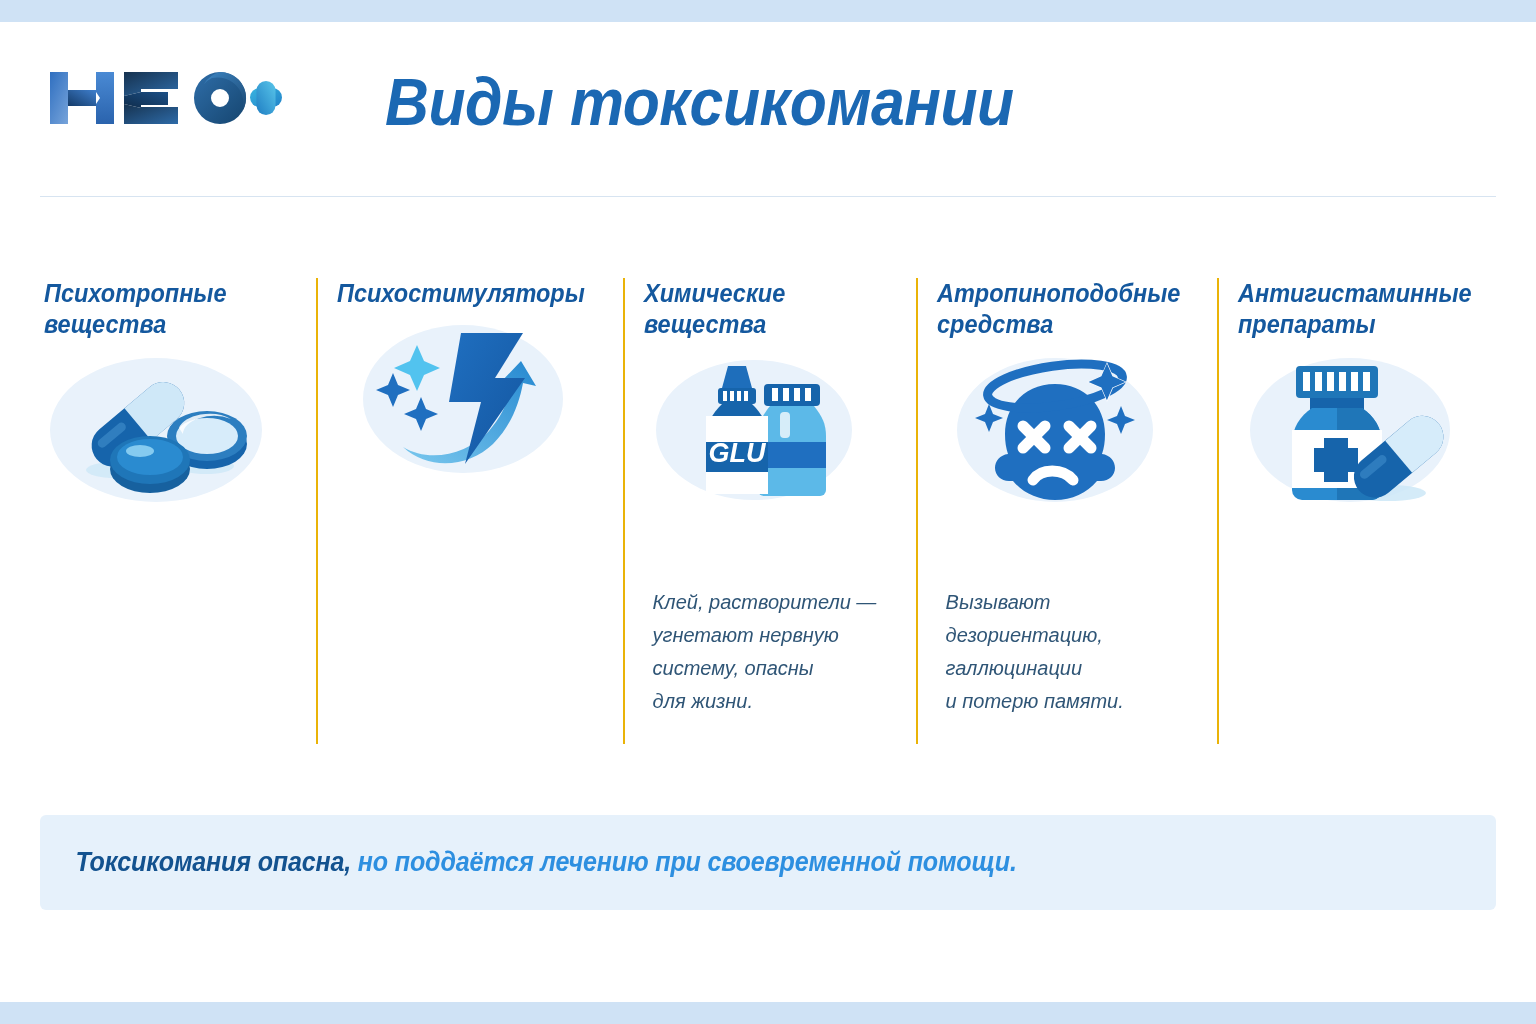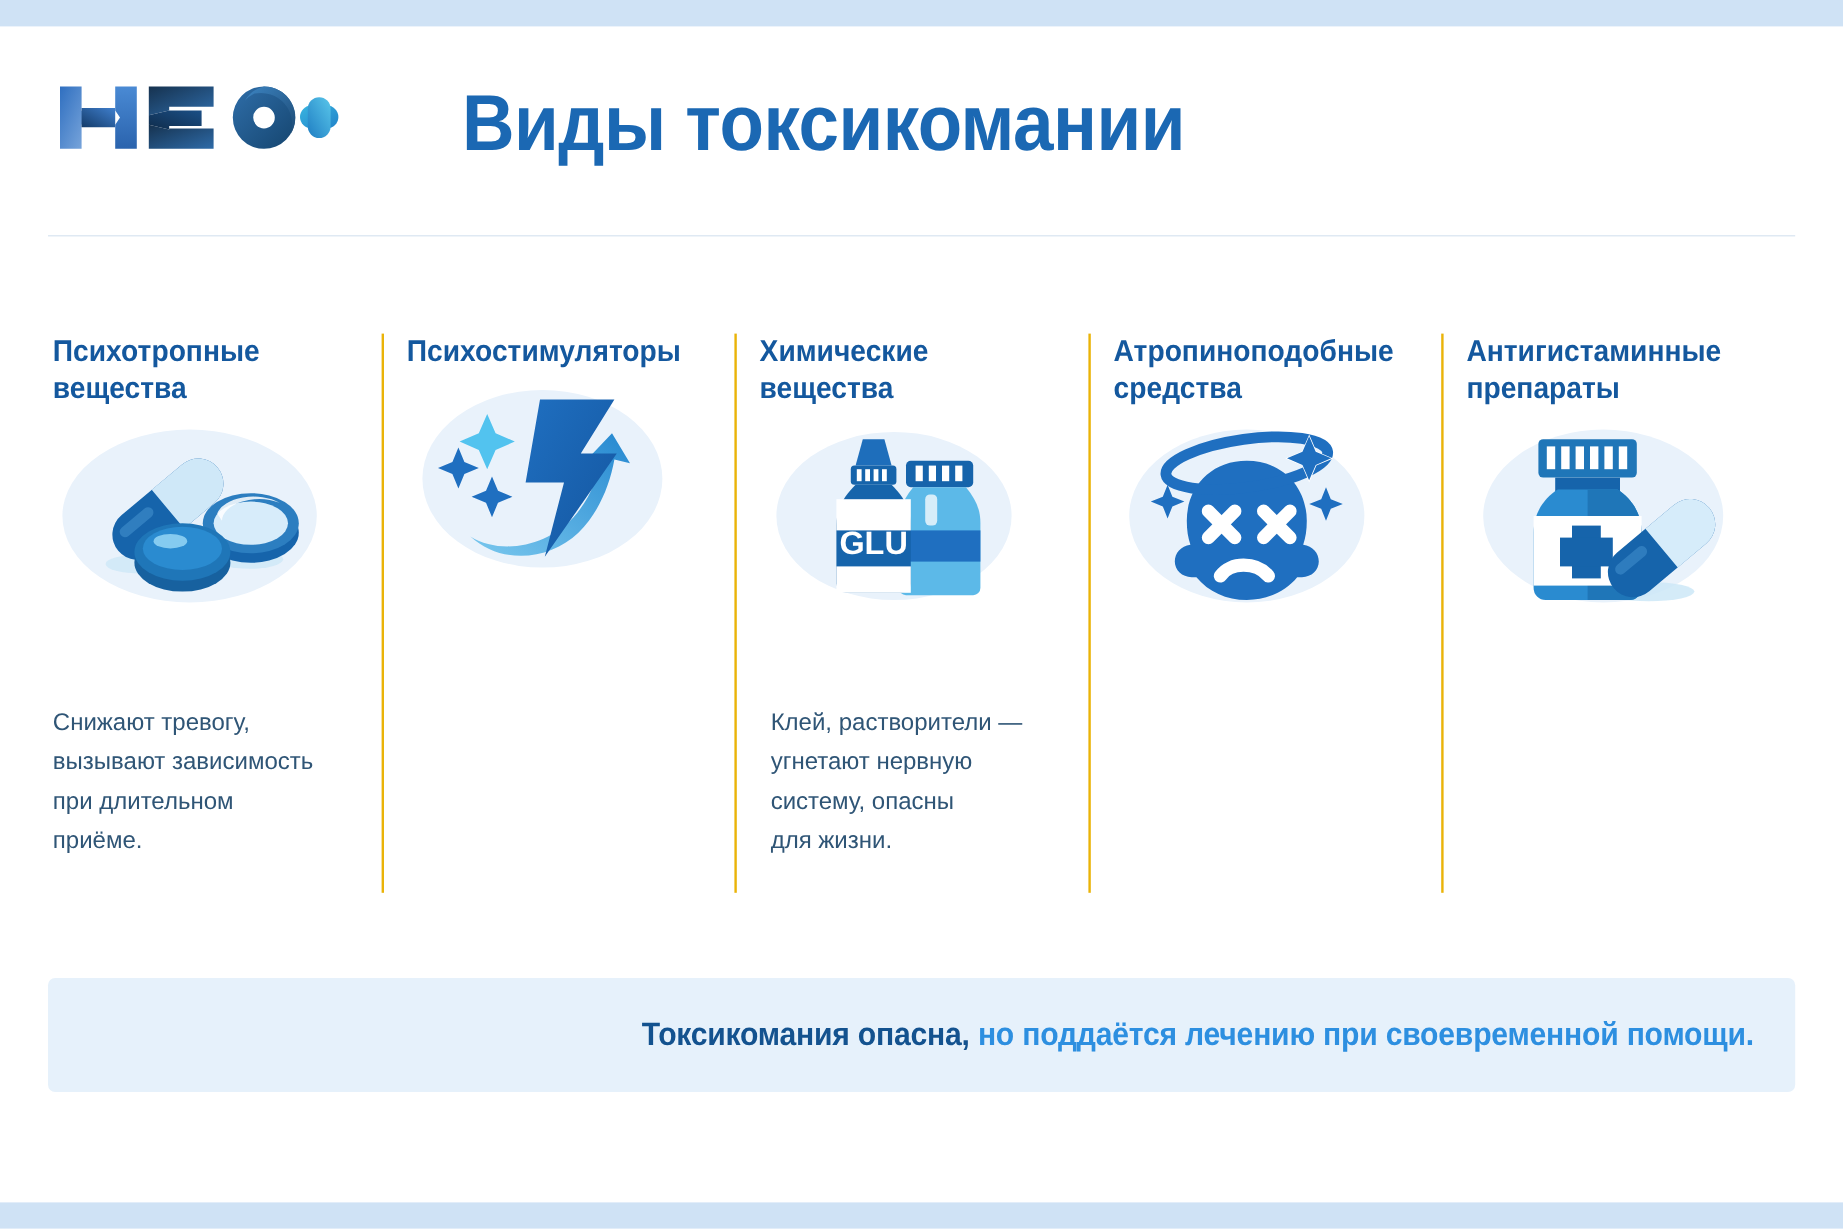--- a/index.html
+++ b/index.html
@@ -2,21 +2,21 @@
 <html lang="ru"><head>
 <meta charset="utf-8">
 <style>
   html,body{margin:0;padding:0;}
   body{
     width:1536px;height:1024px;overflow:hidden;
     background:#ffffff;
     font-family:"Liberation Sans","DejaVu Sans",sans-serif;
     -webkit-font-smoothing:antialiased;
   }
-  .page{position:relative;width:1536px;height:1024px;background:#ffffff;}
+  .page{position:relative;width:1536px;height:1024px;background:#ffffff;font-style:italic;}
 
   
   .strip-top{position:absolute;left:0;top:0;width:1536px;height:22px;background:#cfe2f5;}
   .strip-bottom{position:absolute;left:0;bottom:0;width:1536px;height:22px;background:#cfe2f5;}
 
   
   .header{position:absolute;left:0;top:22px;width:1536px;height:168px;}
   .logo{position:absolute;left:44px;top:40px;width:240px;height:72px;}
   .title{
     position:absolute;left:385px;top:44px;
@@ -51,21 +51,21 @@
     font-size:20px;line-height:33px;color:#2f5576;
     white-space:pre-line;
   }
   .col + .col .col-body{left:28px;}
   .col:first-child .col-body{left:4px;}
 
   
   .banner{
     position:absolute;left:40px;top:815px;width:1456px;height:95px;
     background:#e6f1fb;border-radius:6px;
-    display:flex;align-items:center;justify-content:flex-end;
+    display:flex;align-items:center;justify-content:flex-start;
   }
   .banner-text{
     font-size:27px;font-weight:700;letter-spacing:-0.2px;
     transform:scaleX(.93);transform-origin:center center;
     white-space:nowrap;
   }
   .banner-strong{color:#13528f;}
   .banner-rest{color:#2d8fe0;}
 </style>
 </head>
@@ -165,24 +165,20 @@
           </g>
 
           <g>
             <ellipse cx="106" cy="123" rx="40" ry="24" fill="#17619f"></ellipse>
             <ellipse cx="106" cy="114" rx="40" ry="24" fill="#1f76b8"></ellipse>
             <ellipse cx="106" cy="111" rx="33" ry="18" fill="#2a8bd0"></ellipse>
             <ellipse cx="96" cy="105" rx="14" ry="6" fill="#8fd2f3" opacity=".9"></ellipse>
           </g>
         </svg>
       </div>
-      <div class="col-body">Снижают тревогу,
-вызывают зависимость
-при длительном
-приёме.</div>
     </div>
 
     <div class="col">
       <div class="col-title">Психостимуляторы</div>
       <div class="icon-wrap">
         <svg width="250" height="168" viewBox="0 0 250 168">
           <defs>
             <linearGradient id="boltG" x1="0" y1="0" x2="1" y2="1">
               <stop offset="0" stop-color="#1f6fc0"></stop>
                 <stop offset="1" stop-color="#1456a0"></stop>
@@ -262,20 +258,24 @@
           </g>
 
           <path d="M88 134c8-12 30-12 40 0" fill="none" stroke="#ffffff" stroke-width="11" stroke-linecap="round"></path>
 
           <path d="M162 16l6 14 14 6-14 6-6 14-6-14-14-6 14-6z" fill="#ffffff"></path>
           <path d="M162 16l6 14 14 6-14 6-6 14-6-14-14-6 14-6z" fill="#1f6fc0" transform="scale(.92) translate(14,3)"></path>
           <path d="M44 58l4 10 10 4-10 4-4 10-4-10-10-4 10-4z" fill="#1f6fc0"></path>
           <path d="M176 60l4 10 10 4-10 4-4 10-4-10-10-4 10-4z" fill="#1f6fc0"></path>
         </svg>
       </div>
+      <div class="col-body">Вызывают
+дезориентацию,
+галлюцинации
+и потерю памяти.</div>
     </div>
 
     <div class="col">
       <div class="col-title">Антигистаминные
 препараты</div>
       <div class="icon-wrap">
         <svg width="250" height="168" viewBox="0 0 250 168">
           <ellipse cx="112" cy="84" rx="100" ry="72" fill="#e9f2fb"></ellipse>
           <ellipse cx="150" cy="147" rx="38" ry="8" fill="#cde7f7" opacity=".85"></ellipse>
 

